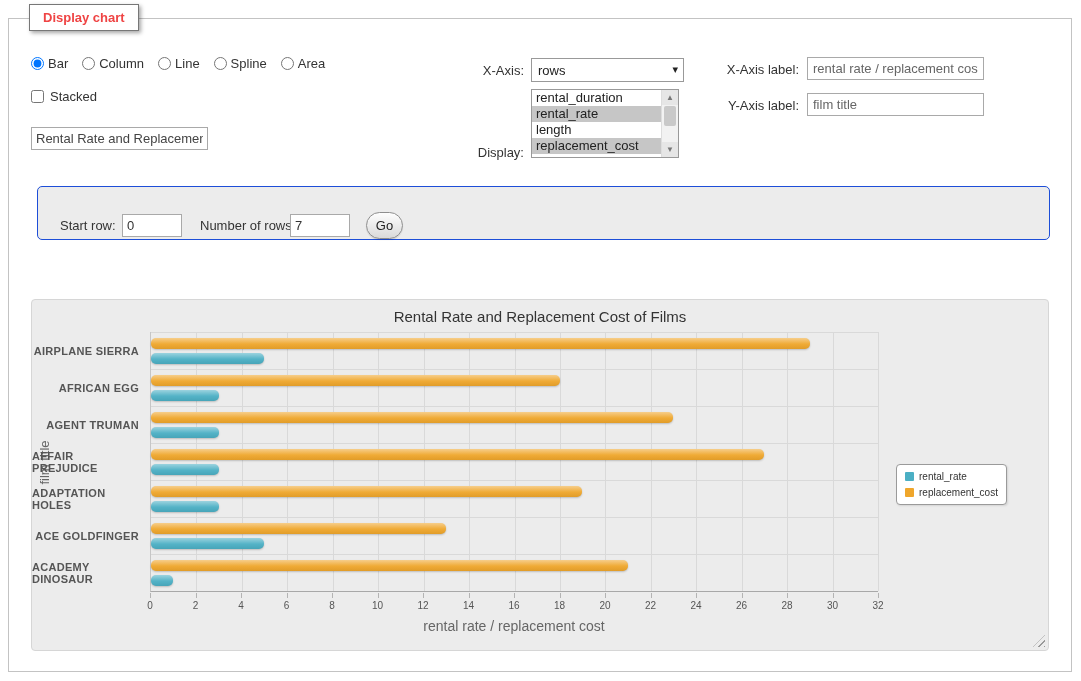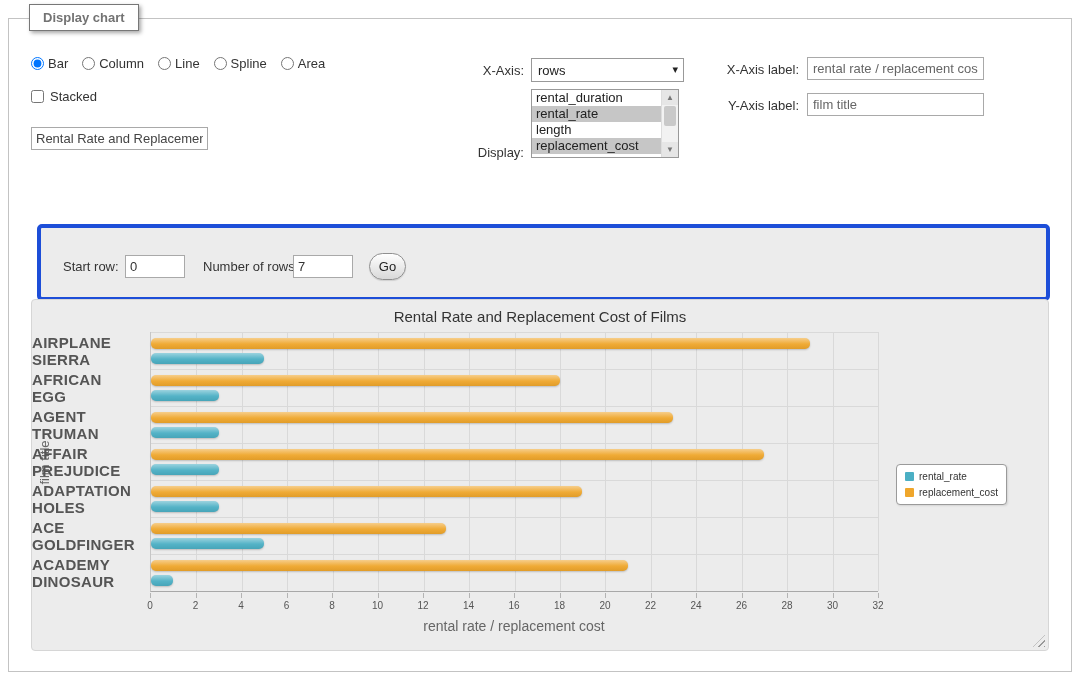--- a/index.html
+++ b/index.html
@@ -8,21 +8,21 @@
     width:1081px; height:681px; background:#fff; position:relative;
     font-family:"Liberation Sans", sans-serif; color:#333;
   }
   .fieldset {
     position:absolute; left:8px; top:18px; width:1064px; height:654px;
     border:1px solid #c3c3c3; background:#fff;
   }
   .legendbox {
     position:absolute; left:20px; top:-15px; background:#fff;
     border:1px solid #777; box-shadow:2px 2px 4px rgba(0,0,0,0.35);
-    padding:5px 13px; font-size:13px; font-weight:bold; color:#737373; z-index:5;
+    padding:5px 13px; font-size:13px; font-weight:bold; color:#ef4444; z-index:5;
   }
   
   .radios { position:absolute; left:22px; top:37px; display:flex; gap:14px; align-items:center; font-size:13px; }
   .radio-item { display:flex; align-items:center; gap:4px; cursor:default; }
   input[type=radio], input[type=checkbox] { margin:0; }
   .stacked { position:absolute; left:22px; top:70px; display:flex; gap:6px; align-items:center; font-size:13px; }
   .title-input {
     position:absolute; left:22px; top:108px; width:177px; height:23px;
     border:1px solid #a9a9a9; font-size:13px; padding:2px 4px; color:#444;
     font-family:inherit; white-space:nowrap; overflow:hidden;
@@ -46,22 +46,22 @@
   .sb-btn { height:15px; background:#e6e6e6; color:#777; font-size:8px; text-align:center; line-height:15px; width:100%; }
   .sb-btn.down { position:absolute; bottom:0; left:0; }
   .sb-thumb { height:20px; background:#c9c9c9; margin:1px 2px; border-radius:2px; }
   .axis-input {
     position:absolute; left:798px; width:177px; height:23px;
     border:1px solid #a9a9a9; font-size:13px; padding:2px 5px; color:#666;
     font-family:inherit;
   }
   
   .rows-panel {
-    position:absolute; left:28px; top:167px; width:1013px; height:77px;
-    background:#ececec; border:4px solid #1d4ed8; border-radius:5px;margin-top:38px;
+    position:absolute; left:28px; top:167px; width:1013px; height:54px;
+    background:#ececec; border:1px solid #1d4ed8; border-radius:5px;
   }
   .rows-panel .flabel { top:31px; }
   .small-input {
     position:absolute; top:27px; width:60px; height:23px;
     border:1px solid #a9a9a9; font-size:13px; padding:2px 4px; color:#333; font-family:inherit;
   }
   .go-btn {
     position:absolute; left:328px; top:25px; width:37px; height:27px;
     border:1px solid #8f8f8f; border-radius:14px;
     background:linear-gradient(#fefefe,#d9d9d9); font-size:13px; color:#222;
@@ -79,21 +79,21 @@
   }
   .band { height:calc(100% / 7); border-top:1px solid #d9d9d9;
           display:flex; flex-direction:column; justify-content:center; gap:4px;
           position:relative; z-index:2; }
   .bar { height:11px; border-radius:5px;
          background-image:linear-gradient(rgba(255,255,255,0.45), rgba(255,255,255,0.05) 55%, rgba(0,0,0,0.06));
          box-shadow:0 1px 2px rgba(0,0,0,0.2); }
   .vgrid { position:absolute; top:0; bottom:0; width:1px; background:#d9d9d9; z-index:1; }
   .cats { position:absolute; left:0; top:32px; width:113px; height:260px; }
   .cat { height:calc(100% / 7); display:flex; align-items:center; justify-content:flex-end;
-         padding-right:6px; font-size:15px; font-weight:bold; color:#555; letter-spacing:0.3px; }
+         padding-right:6px; font-size:11px; font-weight:bold; color:#555; letter-spacing:0.3px; }
   .xticks { position:absolute; left:118px; top:292px; width:728px; height:22px; }
   .tickmark { position:absolute; top:1px; width:1px; height:5px; background:#b3b3b3; }
   .tick { position:absolute; top:8px; transform:translateX(-50%); font-size:10px; color:#555; }
   .xaxis-title { position:absolute; left:118px; top:318px; width:728px; text-align:center; font-size:14px; color:#666; }
   .yaxis-title { position:absolute; left:-118px; top:155px; width:260px; text-align:center;
                  font-size:13px; color:#666; transform:rotate(-90deg); }
   .legend {
     position:absolute; left:864px; top:164px; background:#fff; border:1px solid #9a9a9a;
     border-radius:4px; padding:6px 8px; display:flex; flex-direction:column; gap:5px;
     box-shadow:1px 1px 2px rgba(0,0,0,0.1);

